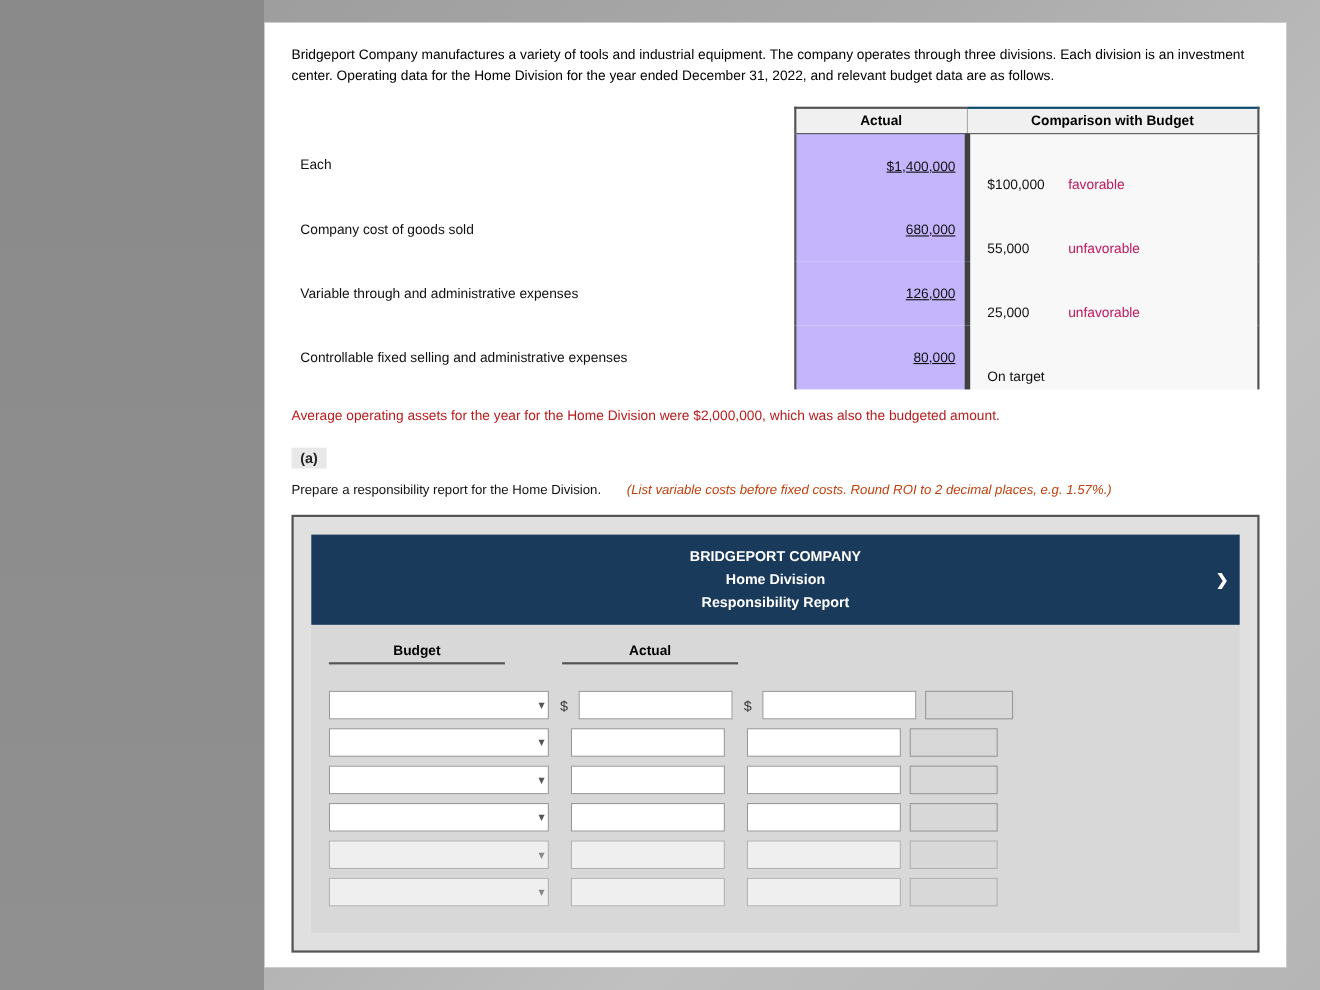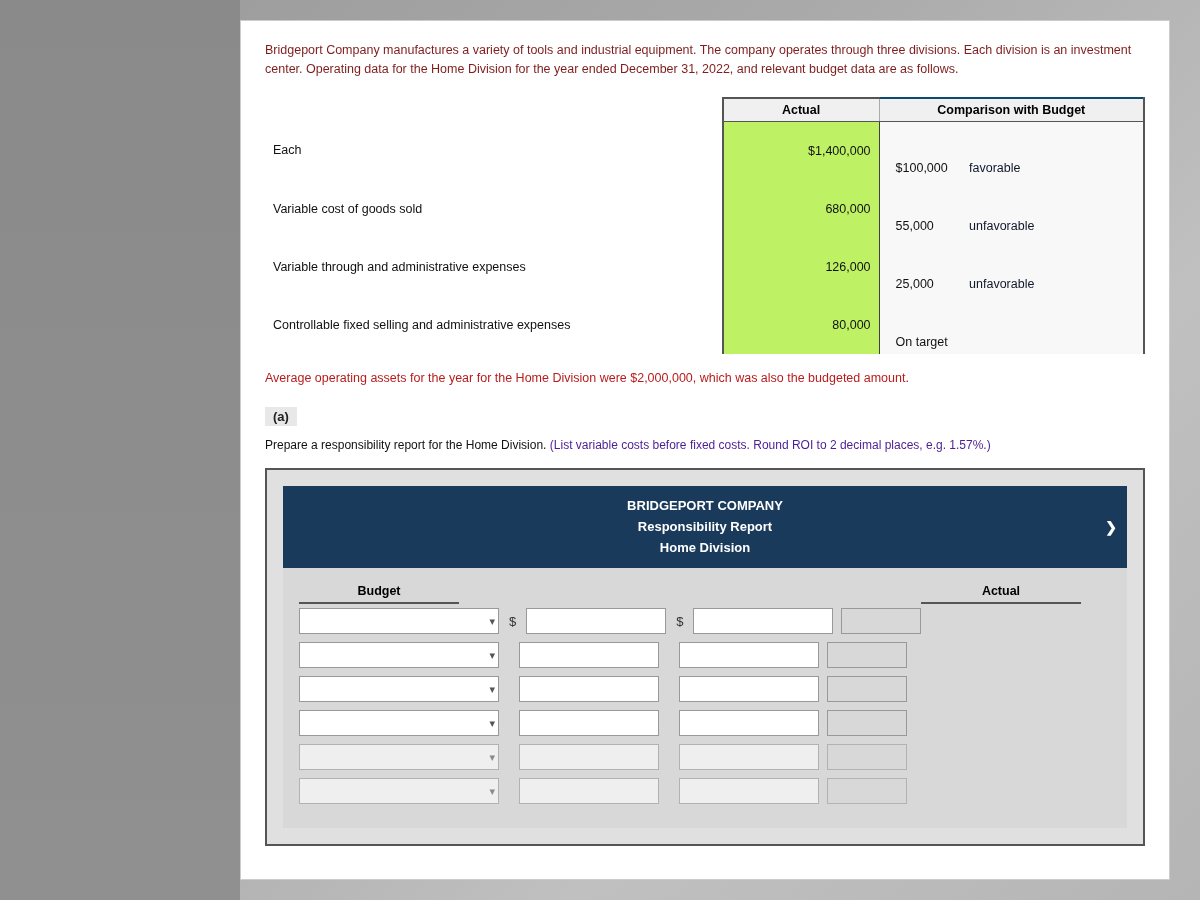--- a/index.html
+++ b/index.html
@@ -27,21 +27,21 @@
       bottom: 20px;
       background: #fff;
       border: 1px solid #ccc;
       padding: 20px 24px;
       overflow-y: auto;
     }
 
     .intro-text {
       font-size: 12.5px;
       line-height: 1.5;
-      color: #7f1d1d;
+      color: #000000;
       margin-bottom: 18px;
     }
 
     .data-table {
       width: 100%;
       border-collapse: collapse;
       margin-bottom: 16px;
     }
 
     .data-table th {
@@ -81,39 +81,40 @@
     }
 
     .data-table td.label-cell {
       text-align: left;
       width: 380px;
     }
 
     .data-table td.actual-cell {
       text-align: right;
       border-left: 2px solid #555;
-      border-right: 1px solid #404040;
-      background: #bef264;
+      border-right: 5px solid #404040;
+      background: #c4b5fd;
+      text-decoration: underline;
     }
 
     .data-table td.comparison-cell {
       text-align: left;
       padding-left: 16px;
       border-right: 2px solid #555;
       background: #f8f8f8;
     }
 
     .comparison-value {
       display: inline-block;
       min-width: 70px;
       margin-top: 34px;
     }
 
     .comparison-note {
-      color: #0f172a;
+      color: #be185d;
       font-style: normal;
     }
 
     .avg-assets-text {
       font-size: 12.5px;
       color: #b91c1c;
       margin-bottom: 20px;
       line-height: 1.4;
     }
 
@@ -128,21 +129,23 @@
     }
 
     .instruction-text {
       font-size: 12px;
       color: #111;
       margin-bottom: 14px;
       line-height: 1.5;
     }
 
     .instruction-text .red-text {
-      color: #4c1d95;
+      color: #c2410c;
+      font-style: italic;
+      margin-left: 20px;
     }
 
     .report-container {
       border: 2px solid #555;
       background: #e0e0e0;
       padding: 16px;
       margin-bottom: 20px;
     }
 
     .report-header {
@@ -165,23 +168,23 @@
       font-size: 14px;
     }
 
     .report-body {
       background: #d8d8d8;
       padding: 16px;
     }
 
     .report-columns {
       display: flex;
-      justify-content: space-between;
-      gap: 0;
-      margin-bottom: 4px;
+      justify-content: flex-start;
+      gap: 12px;
+      margin-bottom: 24px;
       padding-right: 30px;
     }
 
     .col-header-budget {
       width: 160px;
       text-align: center;
       font-size: 12.5px;
       font-weight: bold;
       border-bottom: 2px solid #555;
       padding-bottom: 4px;
@@ -288,21 +291,21 @@
         <th class="col-comparison">Comparison with Budget</th>
       </tr>
     </thead>
     <tbody id="table-body">
     <tr>
           <td class="label-cell">Each</td>
           <td class="actual-cell">$1,400,000</td>
           <td class="comparison-cell"><span class="comparison-value">$100,000</span><span class="comparison-note">  favorable</span></td>
         </tr>
         <tr>
-          <td class="label-cell">Variable cost of goods sold</td>
+          <td class="label-cell">Company cost of goods sold</td>
           <td class="actual-cell">680,000</td>
           <td class="comparison-cell"><span class="comparison-value">55,000</span><span class="comparison-note">  unfavorable</span></td>
         </tr>
         <tr>
           <td class="label-cell">Variable through and administrative expenses</td>
           <td class="actual-cell">126,000</td>
           <td class="comparison-cell"><span class="comparison-value">25,000</span><span class="comparison-note">  unfavorable</span></td>
         </tr>
         <tr>
           <td class="label-cell">Controllable fixed selling and administrative expenses</td>
@@ -317,22 +320,22 @@
   <div class="part-label">(a)</div>
 
   <p class="instruction-text">
     <span>Prepare a responsibility report for the Home Division.</span>
     <span class="red-text">(List variable costs before fixed costs. Round ROI to 2 decimal places, e.g. 1.57%.)</span>
   </p>
 
   <div class="report-container">
     <div class="report-header">
       <div>BRIDGEPORT COMPANY</div>
+      <div>Home Division</div>
       <div>Responsibility Report</div>
-      <div>Home Division</div>
       <span class="chevron">❯</span>
     </div>
     <div class="report-body">
       <div class="report-columns">
         <div class="col-header-budget">Budget</div>
         <div class="col-header-actual">Actual</div>
       </div>
 
       <div class="report-row">
         <div class="row-label-select">

